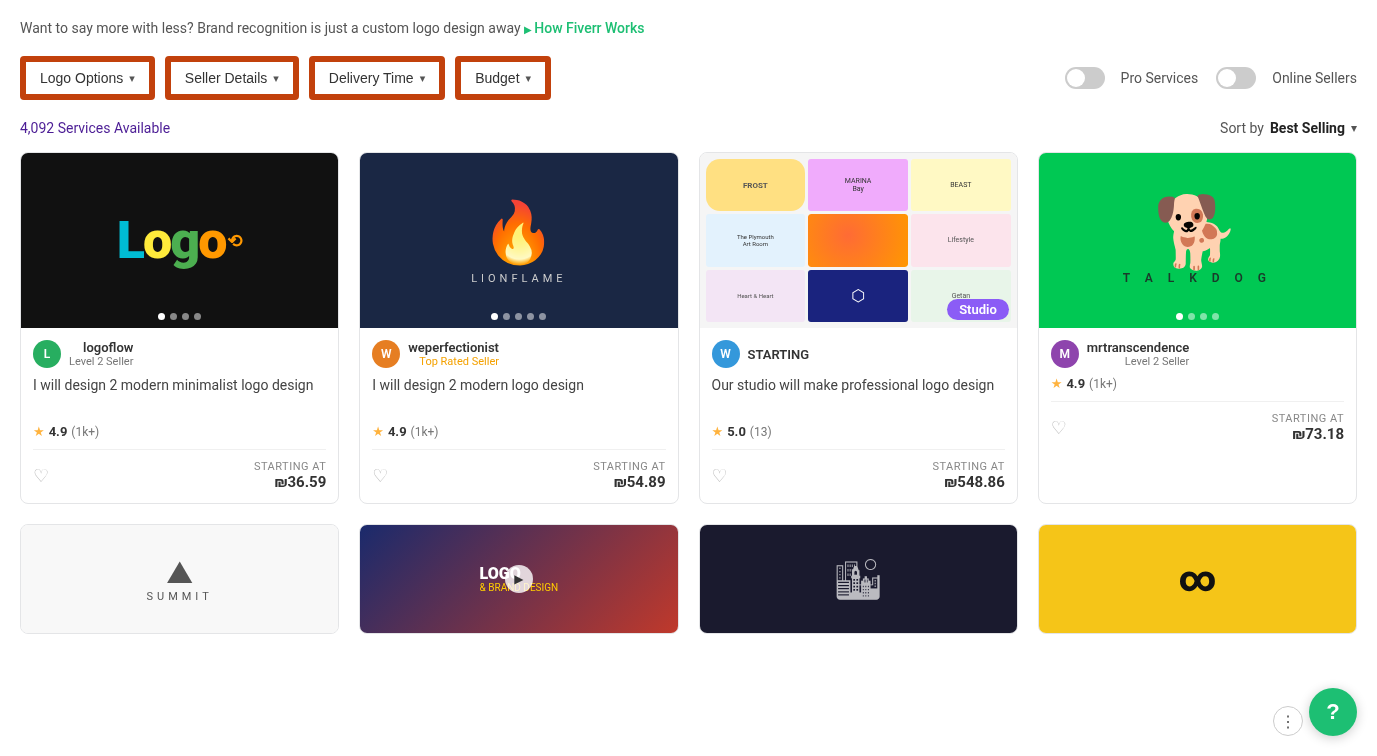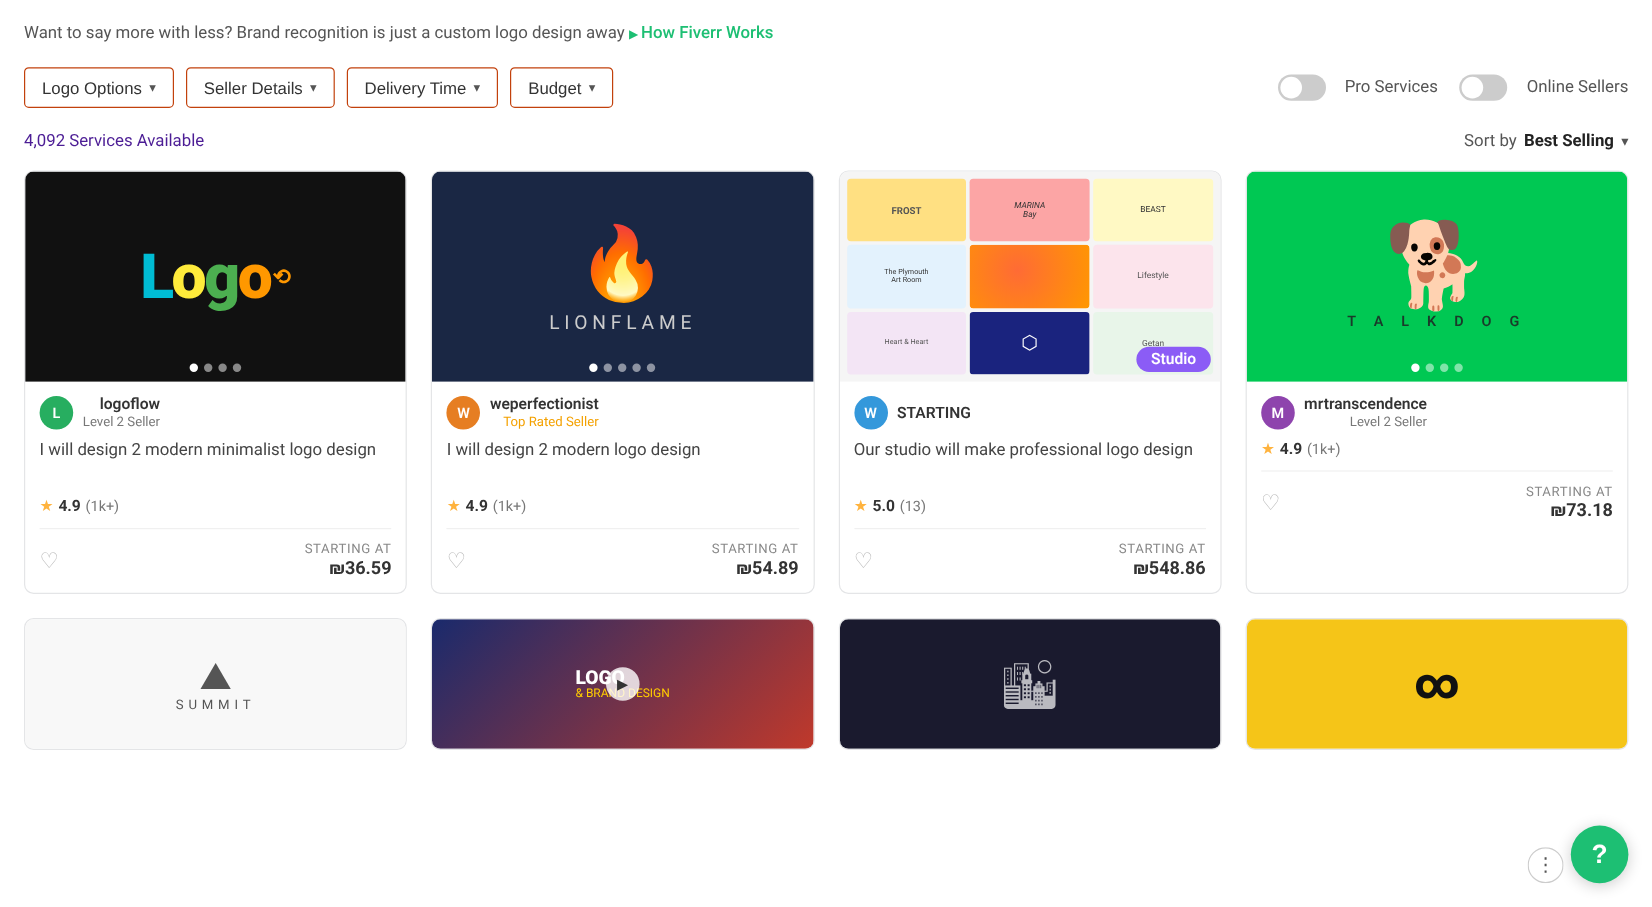--- a/index.html
+++ b/index.html
@@ -8,21 +8,21 @@
     .page-container { max-width: 1377px; margin: 0 auto; padding: 20px 20px 0; }
 
     .page-title { font-size: 28px; font-weight: 700; color: #222; margin-bottom: 6px; }
     .page-subtitle { font-size: 14px; color: #555; margin-bottom: 20px; }
     .page-subtitle a { color: #1dbf73; text-decoration: none; font-weight: 500; }
     .page-subtitle a::before { content: '▶ '; font-size: 10px; }
 
     .filters-bar { display: flex; align-items: center; gap: 10px; margin-bottom: 20px; flex-wrap: wrap; }
     .filter-btn {
       display: flex; align-items: center; gap: 6px;
-      padding: 8px 14px; border: 1px solid #c2410c; border-radius: 4px;
+      padding: 8px 14px; border: 6px solid #c2410c; border-radius: 4px;
       background: #fff; cursor: pointer; font-size: 14px; color: #333;
     }
     .filter-chevron { font-size: 11px; color: #555; }
 
     .toggles-area { margin-left: auto; display: flex; align-items: center; gap: 18px; }
     .toggle-group { display: flex; align-items: center; gap: 16px; font-size: 14px; color: #555; }
     .toggle-switch {
       width: 40px; height: 22px; background: #ccc; border-radius: 11px;
       position: relative; cursor: pointer;
     }
@@ -56,21 +56,21 @@
       display: flex; align-items: center;
     }
     .lf-L { color: #00bcd4; }
     .lf-o { color: #ffeb3b; }
     .lf-g { color: #4caf50; }
     .lf-o2 { color: #ff9800; position: relative; }
 
     
     .card-img-2 { background: #1a2744; }
     .flame-icon { font-size: 60px; margin-bottom: 4px; }
-    .lion-flame-brand { color: #ccc; font-size: 16px; letter-spacing: 4px; text-transform: uppercase; }
+    .lion-flame-brand { color: #ccc; font-size: 11px; letter-spacing: 4px; text-transform: uppercase; }
 
     
     .card-img-3 { background: #f5f5f5; }
 
     
     .card-img-4 { background: #00c853; }
     .talkdog-icon { font-size: 70px; line-height: 1; color: #1a3a2a; }
     .talkdog-brand { color: #1a3a2a; font-size: 12px; letter-spacing: 6px; font-weight: 600; margin-top: 4px; }
 
     
@@ -282,22 +282,22 @@
             <div class="price">₪54.89</div>
           </div>
         </div>
       </div>
     </div>
 
     <div class="card">
       <div class="card-img-placeholder card-img-3">
         <div style="position:relative; width:100%; height:100%;">
           <div style="display:grid; grid-template-columns:repeat(3,1fr); grid-template-rows:repeat(3,1fr); gap:3px; width:100%; height:100%; padding:6px;">
-            <div style="background:#ffe082; border-radius:3px; display:flex; align-items:center; justify-content:center; font-size:8px; font-weight:700; color:#555;">FROST</div>
-            <div style="background:#fca5a5; border-radius:3px; display:flex; align-items:center; justify-content:center; font-size:7px; color:#333; text-align:center;font-style:italic;">MARINA<br>Bay</div>
+            <div style="background:#ffe082; border-radius:14px; display:flex; align-items:center; justify-content:center; font-size:8px; font-weight:700; color:#555;">FROST</div>
+            <div style="background:#f0abfc; border-radius:3px; display:flex; align-items:center; justify-content:center; font-size:7px; color:#333; text-align:center;">MARINA<br>Bay</div>
             <div style="background:#fff9c4; border-radius:3px; display:flex; align-items:center; justify-content:center; font-size:7px; color:#333;">BEAST</div>
             <div style="background:#e3f2fd; border-radius:3px; display:flex; align-items:center; justify-content:center; font-size:6px; color:#333; text-align:center;">The Plymouth<br>Art Room</div>
             <div style="background:#fff3e0; border-radius:3px; display:flex; align-items:center; justify-content:center; overflow:hidden;">
               <div style="width:100%; height:100%; background: radial-gradient(circle at 40% 40%, #ff6b35, #ff9800); border-radius:3px;"></div>
             </div>
             <div style="background:#fce4ec; border-radius:3px; display:flex; align-items:center; justify-content:center; font-size:7px; color:#555;">Lifestyle</div>
             <div style="background:#f3e5f5; border-radius:3px; display:flex; align-items:center; justify-content:center; font-size:6px; color:#555; text-align:center;">Heart &amp; Heart</div>
             <div style="background:#1a237e; border-radius:3px; display:flex; align-items:center; justify-content:center; overflow:hidden;">
               <div style="width:100%; height:100%; background:#1a237e; display:flex; align-items:center; justify-content:center;">
                   <span style="color:#fff; font-size:16px;">⬡</span>

